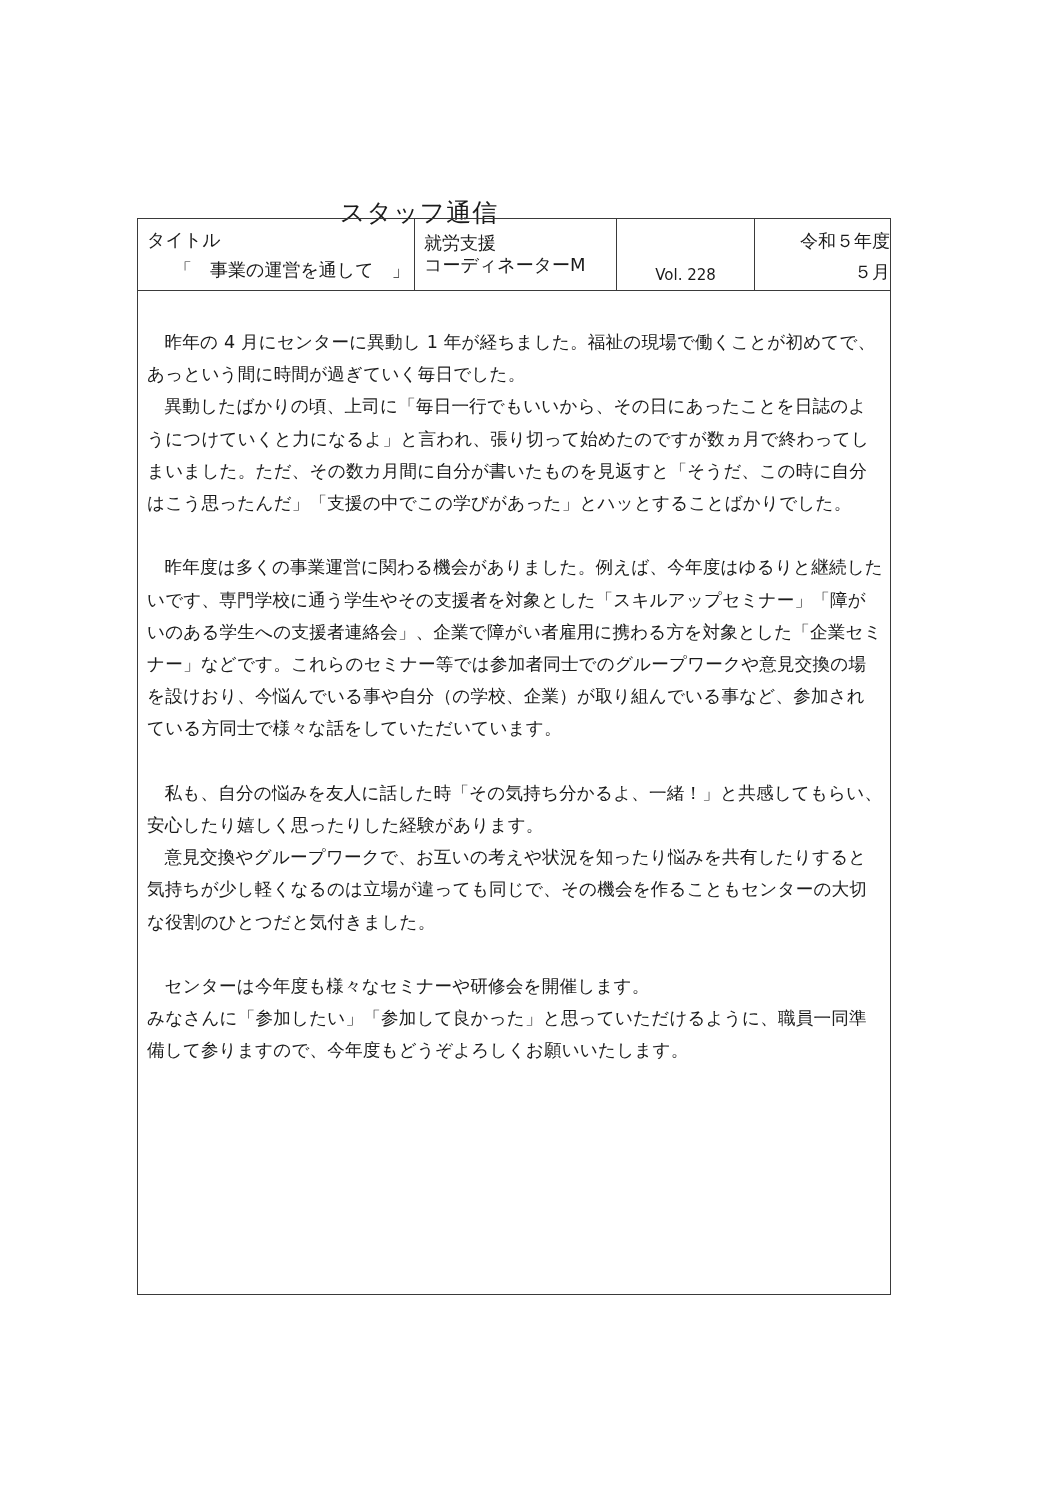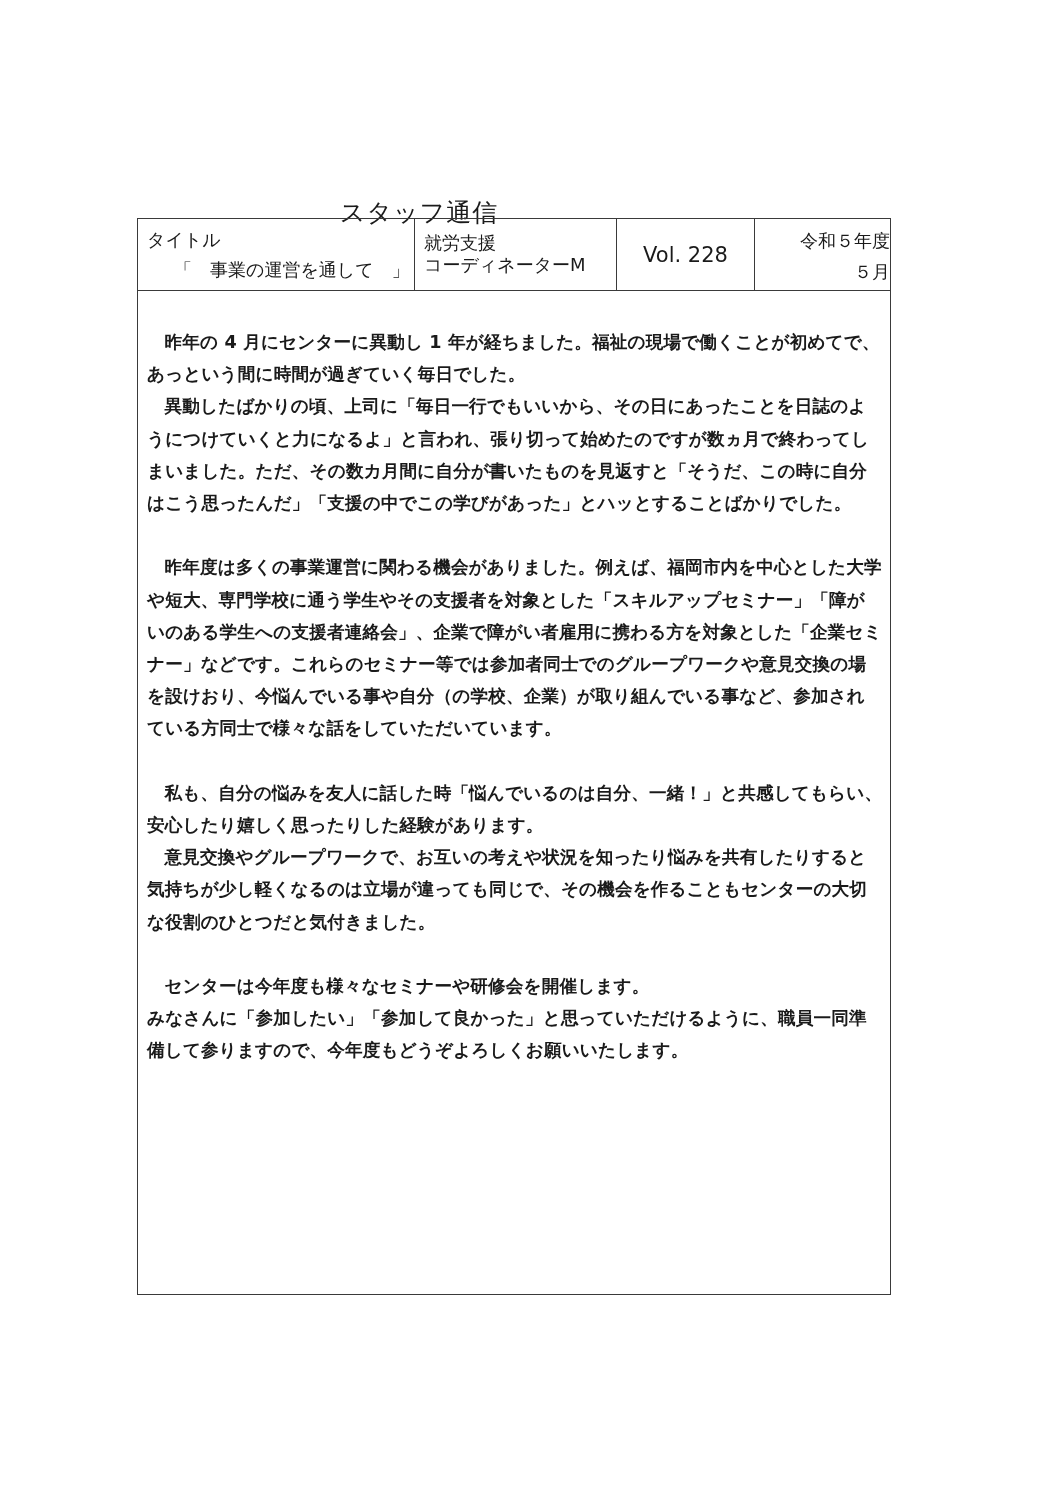--- a/index.html
+++ b/index.html
@@ -52,32 +52,31 @@
       position: relative;
       font-size: 18px;
       line-height: 30px;
     }
     .cell:last-child { border-right: none; text-align: right; }
     .cell-title { width: 277px; padding: 6px 0 0 9px; }
     .cell-title .label { display: block; }
     .cell-title .value { display: block; margin-top: 0px; margin-left: 27px; }
     .cell-author { width: 202px; padding: 13px 4px 0 9px; line-height: 22px; }
     .cell-author span { display: block; }
-    .cell-vol { width: 138px; display: flex; align-items: center; justify-content: center; font-size: 21px; padding-top: 0; }
+    .cell-vol { width: 138px; display: flex; align-items: flex-end; justify-content: center; font-size: 15px; padding-top: 0; }
     .cell-date { flex: 1; text-align: center; padding-top: 6px; line-height: 31px; }
     .cell-date span { display: block; }
     .body-text {
       position: absolute;
       left: 9px;
       top: 107px;
       width: 736px;
       font-size: 17.6px;
       line-height: 32.2px;
       letter-spacing: 0.15px;
-      font-weight: bold;
     }
     .body-text p {
       margin: 0;
     }
     .body-text p.indent { text-indent: 1em; }
     .body-text .gap { height: 32.2px; }
   </style>
 </head>
 <body>
 
@@ -99,21 +98,21 @@
     <div class="cell cell-date">
       <span>令和５年度</span>
       <span>５月</span>
     </div>
   </div>
 
   <div class="body-text" id="body-text">
       <p class="indent">昨年の 4 月にセンターに異動し 1 年が経ちました。福祉の現場で働くことが初めてで、あっという間に時間が過ぎていく毎日でした。</p>
       <p class="indent">異動したばかりの頃、上司に「毎日一行でもいいから、その日にあったことを日誌のようにつけていくと力になるよ」と言われ、張り切って始めたのですが数ヵ月で終わってしまいました。ただ、その数カ月間に自分が書いたものを見返すと「そうだ、この時に自分はこう思ったんだ」「支援の中でこの学びがあった」とハッとすることばかりでした。</p>
       <div class="gap"></div>
-      <p class="indent">昨年度は多くの事業運営に関わる機会がありました。例えば、福岡市内を中心とした大学や短大、専門学校に通う学生やその支援者を対象とした「スキルアップセミナー」「障がいのある学生への支援者連絡会」、企業で障がい者雇用に携わる方を対象とした「企業セミナー」などです。これらのセミナー等では参加者同士でのグループワークや意見交換の場を設けおり、今悩んでいる事や自分（の学校、企業）が取り組んでいる事など、参加されている方同士で様々な話をしていただいています。</p>
+      <p class="indent">昨年度は多くの事業運営に関わる機会がありました。例えば、今年度はゆるりと継続したいです、専門学校に通う学生やその支援者を対象とした「スキルアップセミナー」「障がいのある学生への支援者連絡会」、企業で障がい者雇用に携わる方を対象とした「企業セミナー」などです。これらのセミナー等では参加者同士でのグループワークや意見交換の場を設けおり、今悩んでいる事や自分（の学校、企業）が取り組んでいる事など、参加されている方同士で様々な話をしていただいています。</p>
       <div class="gap"></div>
-      <p class="indent">私も、自分の悩みを友人に話した時「悩んでいるのは自分、一緒！」と共感してもらい、安心したり嬉しく思ったりした経験があります。</p>
+      <p class="indent">私も、自分の悩みを友人に話した時「その気持ち分かるよ、一緒！」と共感してもらい、安心したり嬉しく思ったりした経験があります。</p>
       <p class="indent">意見交換やグループワークで、お互いの考えや状況を知ったり悩みを共有したりすると気持ちが少し軽くなるのは立場が違っても同じで、その機会を作ることもセンターの大切な役割のひとつだと気付きました。</p>
       <div class="gap"></div>
       <p class="indent">センターは今年度も様々なセミナーや研修会を開催します。</p>
       <p>みなさんに「参加したい」「参加して良かった」と思っていただけるように、職員一同準備して参りますので、今年度もどうぞよろしくお願いいたします。</p>
     </div>
 </div>
 
 </body></html>

